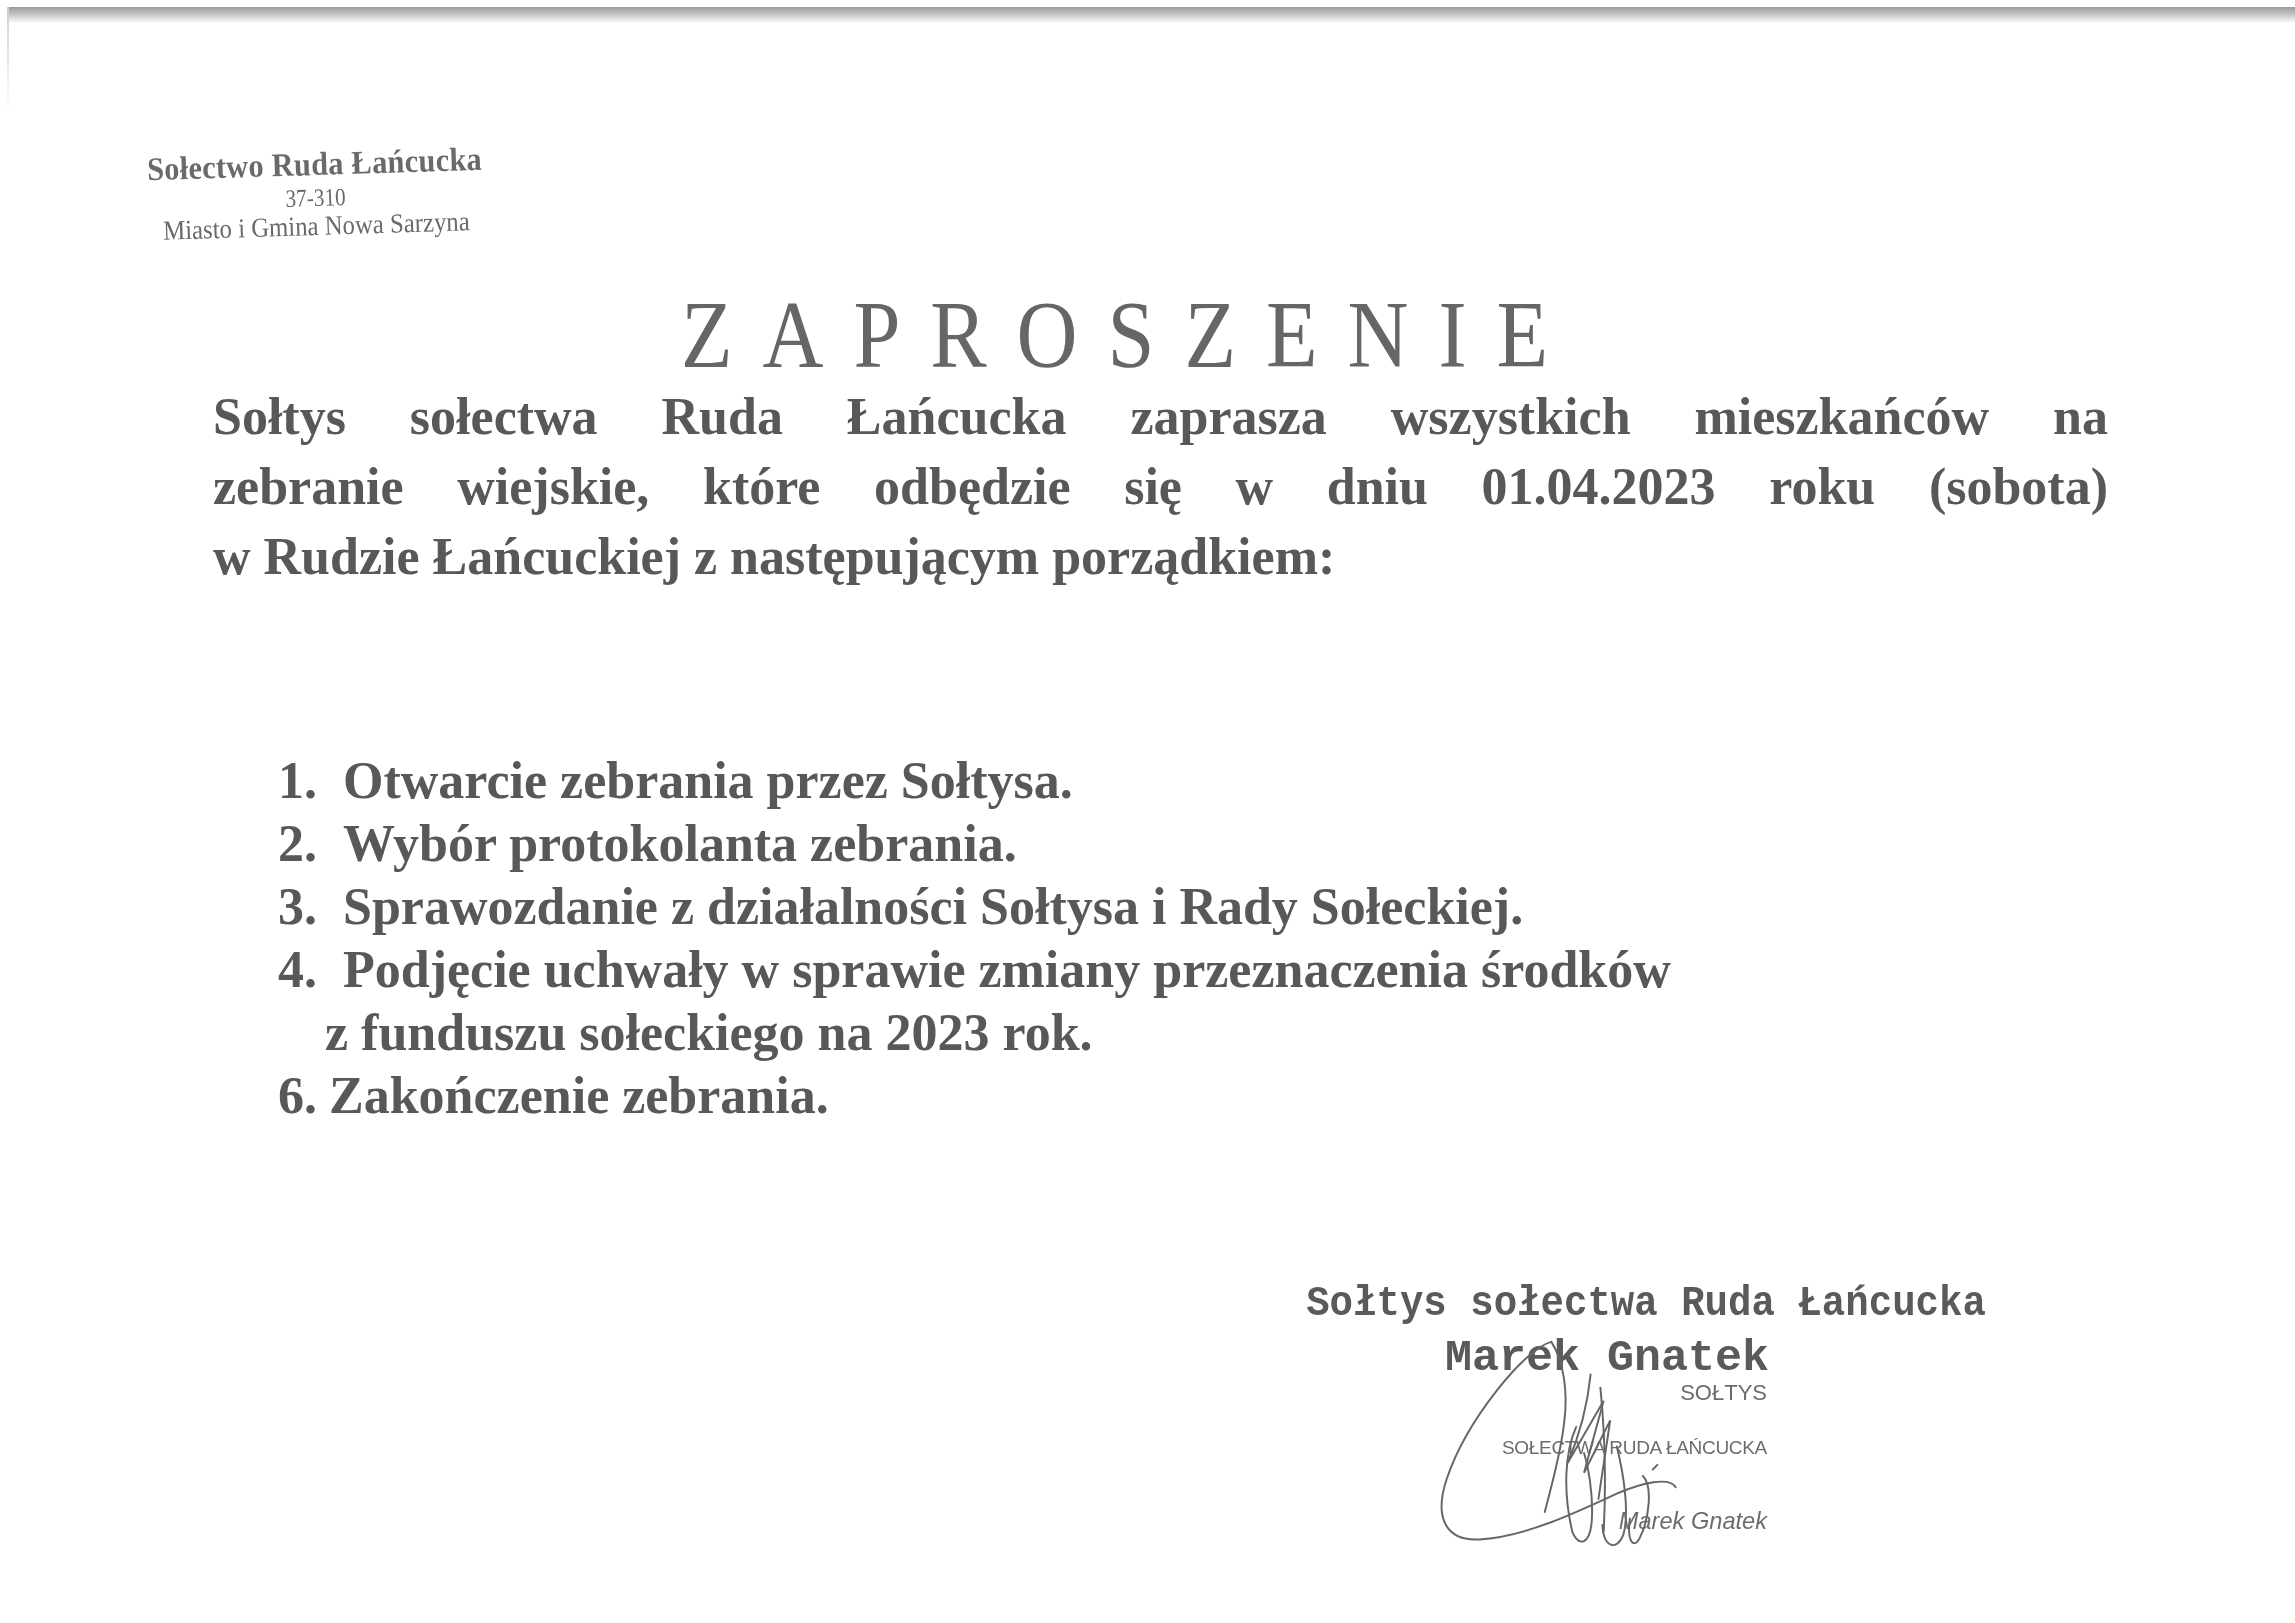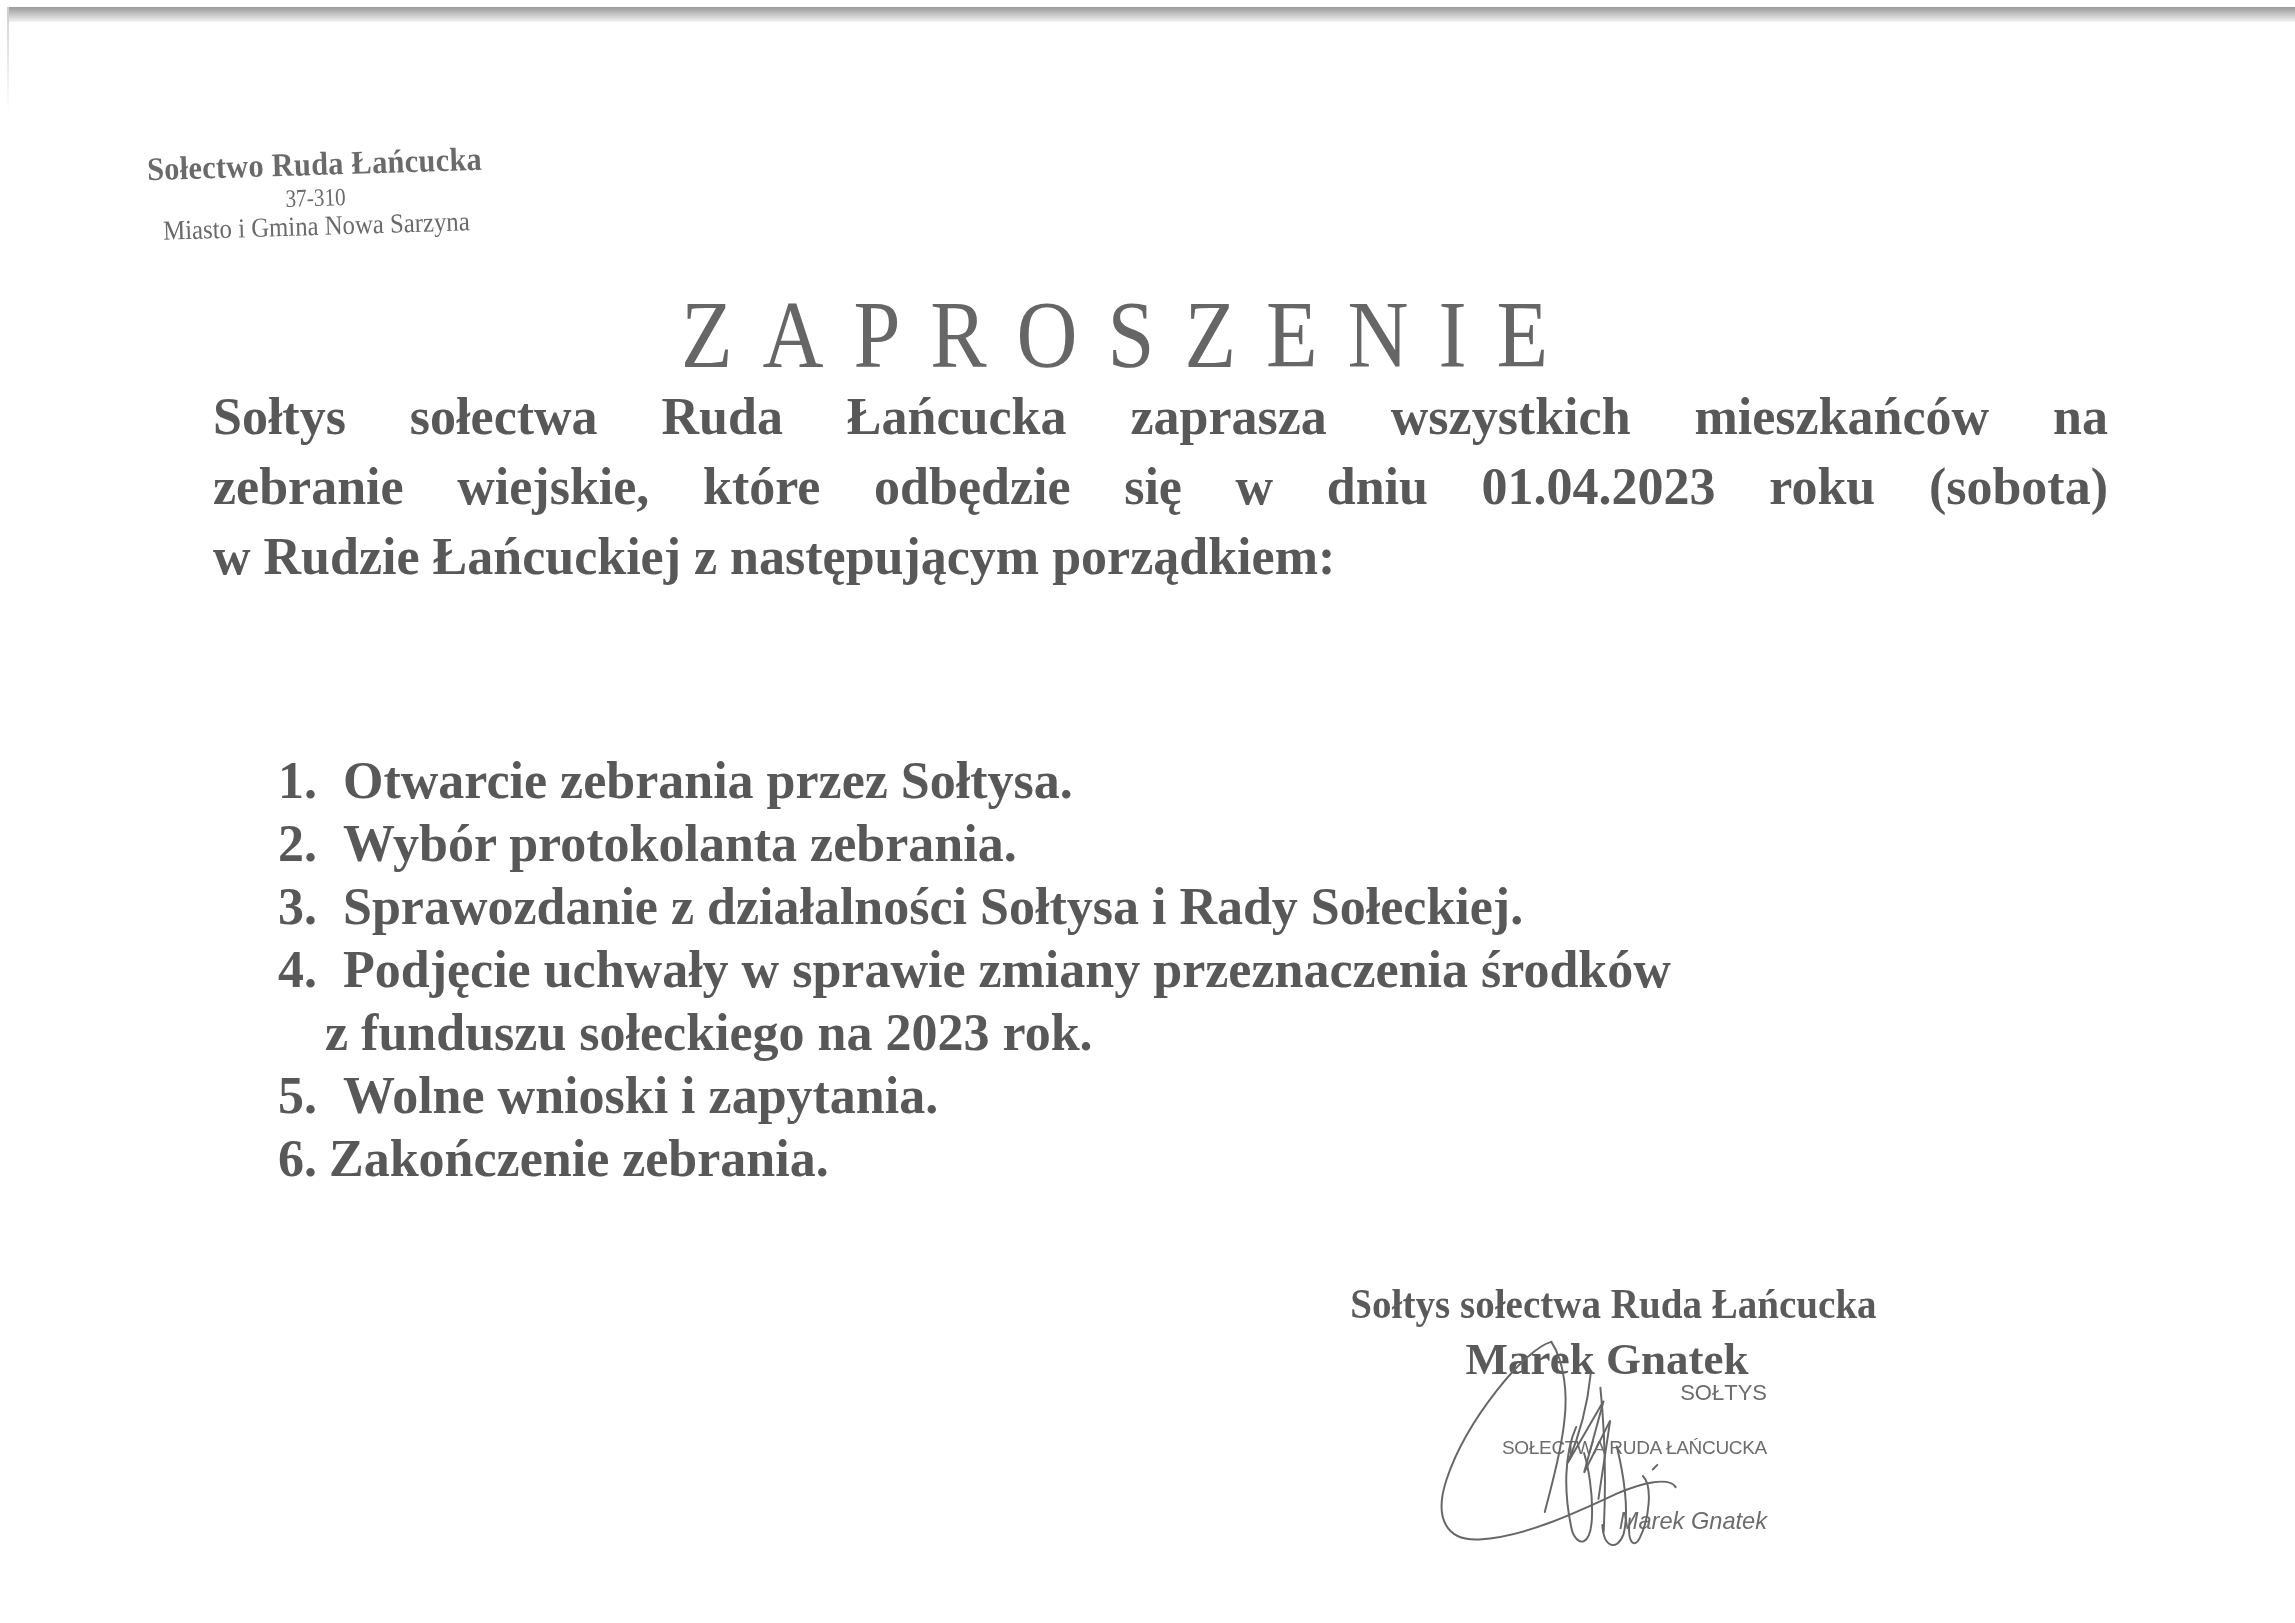--- a/index.html
+++ b/index.html
@@ -141,20 +141,21 @@
 
     
     .sign-block {
       position: absolute;
       left: 1283px;
       top: 1276px;
       width: 661px;
       text-align: center;
       font-weight: bold;
       color: #5a5a5a;
+      font-family: Liberation Mono, monospace;
     }
     .sign-block .role {
       font-size: 42px;
       line-height: 56px;
       display: block;
       transform: scaleX(0.93);
       white-space: nowrap;
     }
     .sign-block .name {
       font-size: 45px;
@@ -222,21 +223,20 @@
   <span class="line">Sołtys sołectwa Ruda Łańcucka zaprasza wszystkich mieszkańców na</span>
   <span class="line">zebranie wiejskie, które odbędzie się w dniu 01.04.2023 roku (sobota)</span>
   <span class="line last">w Rudzie Łańcuckiej z następującym porządkiem:</span>
 </div>
 
 <ul class="agenda">
   <li><span class="num">1.</span><span>Otwarcie zebrania przez Sołtysa.</span></li>
   <li><span class="num">2.</span><span>Wybór protokolanta zebrania.</span></li>
   <li><span class="num">3.</span><span>Sprawozdanie z działalności Sołtysa i Rady Sołeckiej.</span></li>
   <li><span class="num">4.</span><span>Podjęcie uchwały w sprawie zmiany przeznaczenia środków</span><span class="cont">z funduszu sołeckiego na 2023 rok.</span></li>
-  <li><span class="num">5.</span><span>Wolne wnioski i zapytania.</span></li>
   <li><span class="num tight">6.</span><span>Zakończenie zebrania.</span></li>
 </ul>
 
 <div class="sign-block">
   <span class="role">Sołtys sołectwa Ruda Łańcucka</span>
   <span class="name">Marek Gnatek</span>
 </div>
 
 <div class="official-stamp">
   <span class="s1">SOŁTYS</span>

